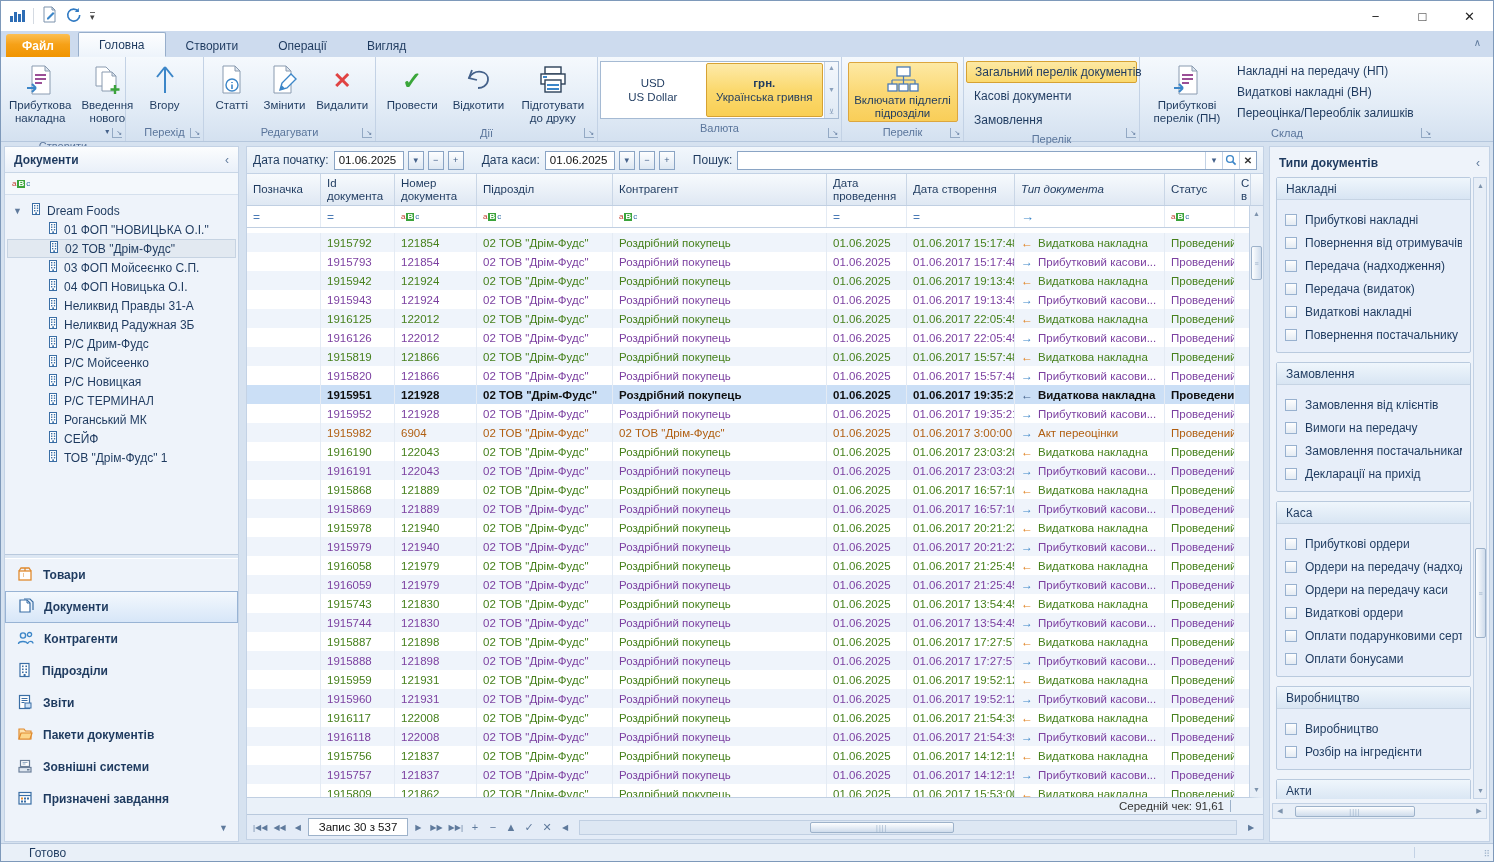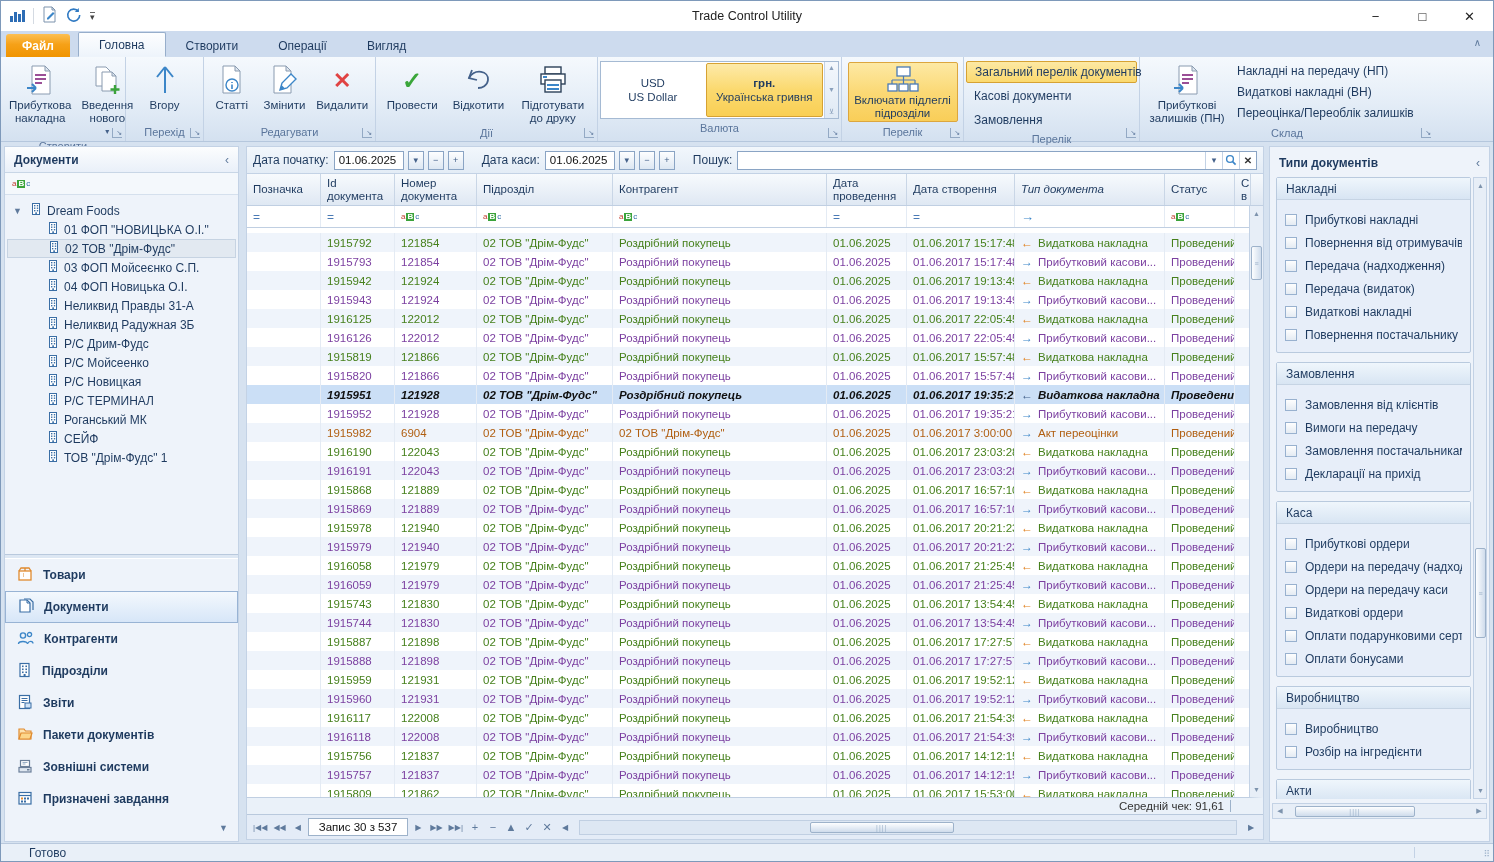--- a/index.html
+++ b/index.html
@@ -68,21 +68,21 @@
   .searchbox { flex:1; height:19px; background:#fff; border:1px solid #8aa4c4; display:flex; align-items:center; }
   .searchbox input { flex:1; border:none; outline:none; height:15px; font-size:11.5px; font-family:"Liberation Sans",sans-serif; }
   .sb-btn { width:17px; height:17px; border-left:1px solid #c3d2e5; display:flex; align-items:center; justify-content:center; font-size:9px; color:#44618a; }
   .hdr-row { height:32px; display:flex; background:linear-gradient(#f7fafd,#dfe8f3); border-bottom:1px solid #c0cfe2; }
   .hdr-cell { border-right:1px solid #c9d6e6; display:flex; align-items:center; padding:0 6px; color:#1e3a5f; font-size:11.5px; line-height:13px; overflow:hidden; }
   .flt-row { height:22px; display:flex; background:#fff; border-bottom:1px solid #c0cfe2; }
   .flt-cell { border-right:1px solid #e4ebf4; display:flex; align-items:center; padding:0 6px; color:#4a7ab5; font-size:12px; overflow:hidden; }
   .rows { flex:1; overflow:hidden; padding-top:5px; position:relative; }
   .grow { height:19px; display:flex; font-size:11.5px; }
   .grow.alt { background:#eff4fb; }
-  .grow.sel { background:#cbdff6;font-style:italic; }
+  .grow.sel { background:#cbdff6; }
   .gcell { border-right:1px solid #e4ebf4; display:flex; align-items:center; padding:0 6px; white-space:nowrap; overflow:hidden; }
   .type-arrow { margin-right:5px; font-size:12px; }
   .sumrow { height:17px; background:#eaf1f9; border-top:1px solid #c0cfe2; display:flex; align-items:center; justify-content:flex-end; padding-right:18px; color:#333; font-size:11.5px; border-right:14px solid #eaf1f9; }
   .sumrow b { font-weight:normal; border-right:1px solid #9db2ca; padding-right:6px; }
   .nav-bar { height:25px; background:#e4ecf7; border-top:1px solid #b9c9dd; display:flex; align-items:center; padding:0 4px; gap:2px; }
   .nv-btn { min-width:16px; height:18px; display:flex; align-items:center; justify-content:center; color:#5f7a9c; font-size:8px; padding:0 2px; }
   .nv-rec { height:18px; background:#fff; border:1px solid #9db2ca; padding:0 10px; display:flex; align-items:center; color:#111; font-size:11.5px; }
   .hscroll { flex:1; height:15px; margin:0 4px; background:#dde7f3; border:1px solid #c0cfe2; position:relative; display:flex; align-items:center; }
   .hthumb { position:absolute; left:35%; width:22%; height:11px; background:linear-gradient(#fdfeff,#cfdcec); border:1px solid #9db2ca; border-radius:2px; display:flex; align-items:center; justify-content:center; color:#9db2ca; font-size:7px; letter-spacing:1px; }
   .vscroll { position:absolute; right:0; top:59px; width:14px; bottom:42px; background:#e7eef7; border-left:1px solid #c3d2e5; }
@@ -125,21 +125,20 @@
             <path d="M2 1h8l3 3v12H2z" fill="#fff" stroke="#7d93ad"></path>
             <path d="M10 1l3 3h-3z" fill="#dfe7f0" stroke="#7d93ad"></path>
             <path d="M5 12l6-6 1.5 1.5-6 6H5z" fill="#3c86c8"></path>
           </svg></span>
       <span><svg width="17" height="17">
             <path d="M13.5 5.5A6 6 0 1 0 14.7 9" fill="none" stroke="#2f79c2" stroke-width="1.6"></path>
             <path d="M13.8 2v4h-4z" fill="#2f79c2"></path>
           </svg></span>
       <span class="qat-dd">▾</span>
     </div>
-    <div class="title">Trade Control Utility</div>
     <div class="win-controls">
       <span class="win-btn">−</span>
       <span class="win-btn">□</span>
       <span class="win-btn">✕</span>
     </div>
   </div>
 
   <div class="tabs-row" id="tabs">
       <div class="tab file">Файл</div>
       <div class="tab active">Головна</div>
@@ -325,21 +324,21 @@
           <span class="ic">
               <svg width="28" height="32">
                 <path d="M6 2h13l5 5v23H6z" fill="#fff" stroke="#8a9bb0"></path>
                 <path d="M19 2l5 5h-5z" fill="#dfe7f0" stroke="#8a9bb0"></path>
                 <rect x="9" y="10" width="11" height="2" fill="#9b4f96"></rect>
                 <rect x="9" y="14" width="11" height="2" fill="#9b4f96"></rect>
                 <rect x="9" y="18" width="7" height="2" fill="#9b4f96"></rect>
                 <path d="M1 24h9m0 0l-4-4m4 4l-4 4" stroke="#3c86c8" stroke-width="2" fill="none"></path>
               </svg>
             </span>
-          <span>Прибуткові залишків (ПН)</span>
+          <span>Прибуткові перелік (ПН)</span>
         </div>
         <div class="stock-links">
           <span>Накладні на передачу (НП)</span>
           <span>Видаткові накладні (ВН)</span>
           <span>Переоцінка/Переоблік залишків</span>
         </div>
       </div>
       <div class="rgroup-label">Склад</div>
       <div class="launcher">↘</div>
     </div>

